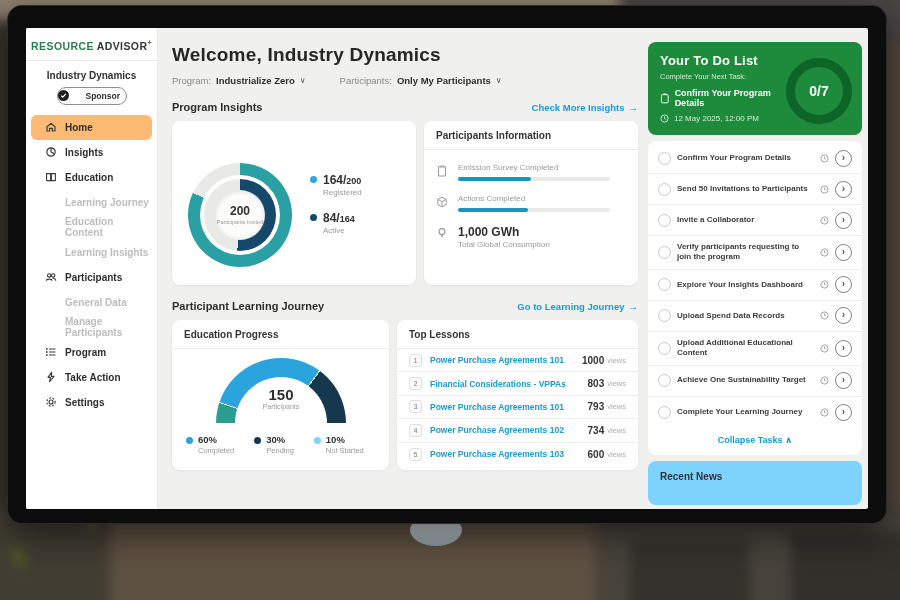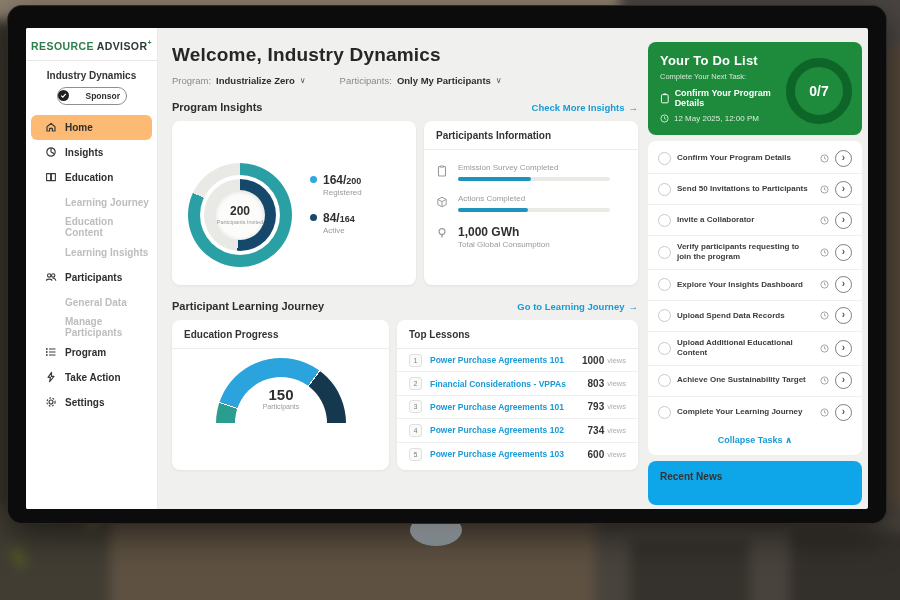--- a/index.html
+++ b/index.html
@@ -123,21 +123,21 @@
   .ringwrap span { font-size:14px; font-weight:800; color:#fff; }
 
   .todo-card { background:#fff; border-radius:8px; margin-top:6px; padding:2px 0; }
   .task { display:flex; align-items:center; gap:6px; padding:6px 10px; border-bottom:1px solid #efefed; cursor:pointer; min-height:31px; }
   .task .cb { flex:0 0 13px; height:13px; border:1.5px solid #c9c9c9; border-radius:50%; }
   .task .tlabel { flex:1; font-size:8px; font-weight:600; color:#3c3c3c; line-height:1.3; }
   .task .clocksm { flex:0 0 9px; color:#9a9a9a; }
   .task .go { flex:0 0 17px; height:17px; border:1.5px solid #7d7d7d; border-radius:50%; display:flex;
               align-items:center; justify-content:center; font-size:10px; font-weight:700; color:#555; line-height:1; padding-bottom:1px; }
   .collapse { text-align:center; padding:7px 0 8px; font-size:9px; font-weight:700; color:#199ad6; cursor:pointer; }
-  .news-card { background:#0ea5e9; border-radius:8px; margin-top:6px; height:44px; padding:10px 12px; }
+  .news-card { background:#7dd3fc; border-radius:8px; margin-top:6px; height:44px; padding:10px 12px; }
   .news-title { font-size:10px; font-weight:800; color:#333; }
 
   svg { display:block; }
 </style>
 </head>
 <body>
 
 <div class="bg">
   <div class="bg-top"></div>
     <div class="bg-top-right"></div>
@@ -339,20 +339,37 @@
       <div class="card card-eduprog">
         <div class="card-title">Education Progress</div>
         <div class="gauge">
           <div class="gauge-arc" style="background: conic-gradient(from 270deg, rgb(42, 157, 143) 0deg, rgb(42, 157, 143) 18deg, rgb(255, 255, 255) 17deg, rgb(255, 255, 255) 19deg, rgb(43, 163, 221) 19deg, rgb(43, 163, 221) 126deg, rgb(255, 255, 255) 125deg, rgb(255, 255, 255) 127deg, rgb(22, 56, 79) 127deg, rgb(22, 56, 79) 180deg, transparent 180deg, transparent 360deg);"></div>
           <div class="gauge-hole"></div>
           <div class="gauge-center">
             <div class="gv">150</div>
             <div class="gl">Participants</div>
           </div>
         </div>
+        <div class="glegend">
+          <div class="gleg-item">
+            <span class="dot" style="background: rgb(43, 163, 221);"></span>
+            <div class="gpct">60%</div>
+            <div class="glab">Completed</div>
+          </div>
+          <div class="gleg-item">
+            <span class="dot" style="background: rgb(22, 56, 79);"></span>
+            <div class="gpct">30%</div>
+            <div class="glab">Pending</div>
+          </div>
+          <div class="gleg-item">
+            <span class="dot" style="background: rgb(127, 212, 245);"></span>
+            <div class="gpct">10%</div>
+            <div class="glab">Not Started</div>
+          </div>
+        </div>
       </div>
 
       <div class="card card-lessons">
         <div class="card-title">Top Lessons</div>
         <div class="lrow">
           <span class="rank">1</span>
           <span class="ltitle">Power Purchase Agreements 101</span>
           <span class="lviews">1000</span>
               <span class="lviews-lab">views</span>
         </div>

